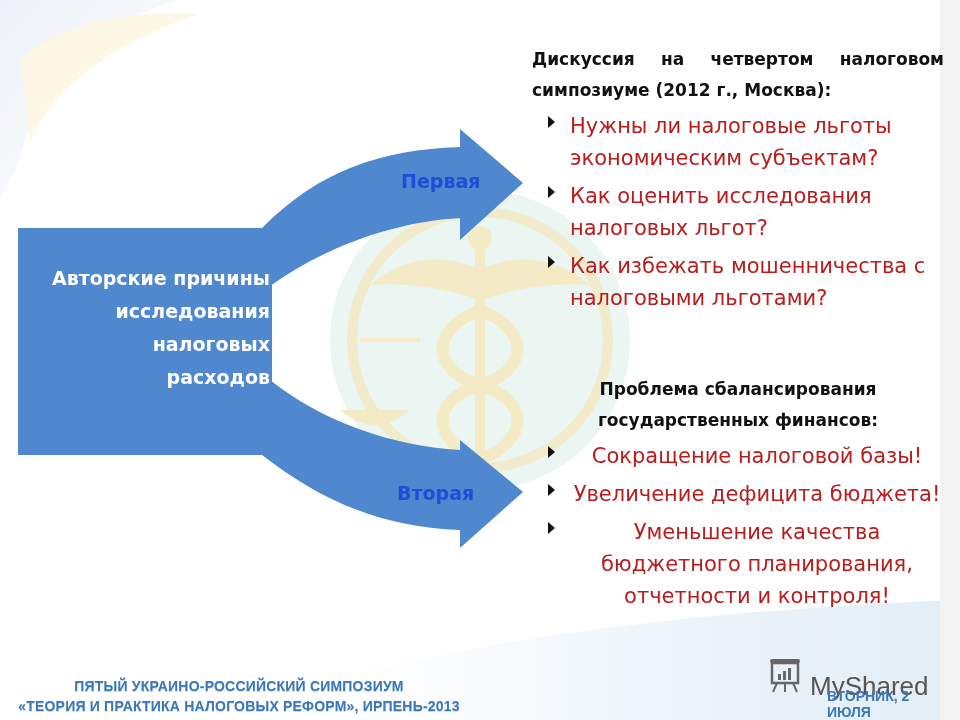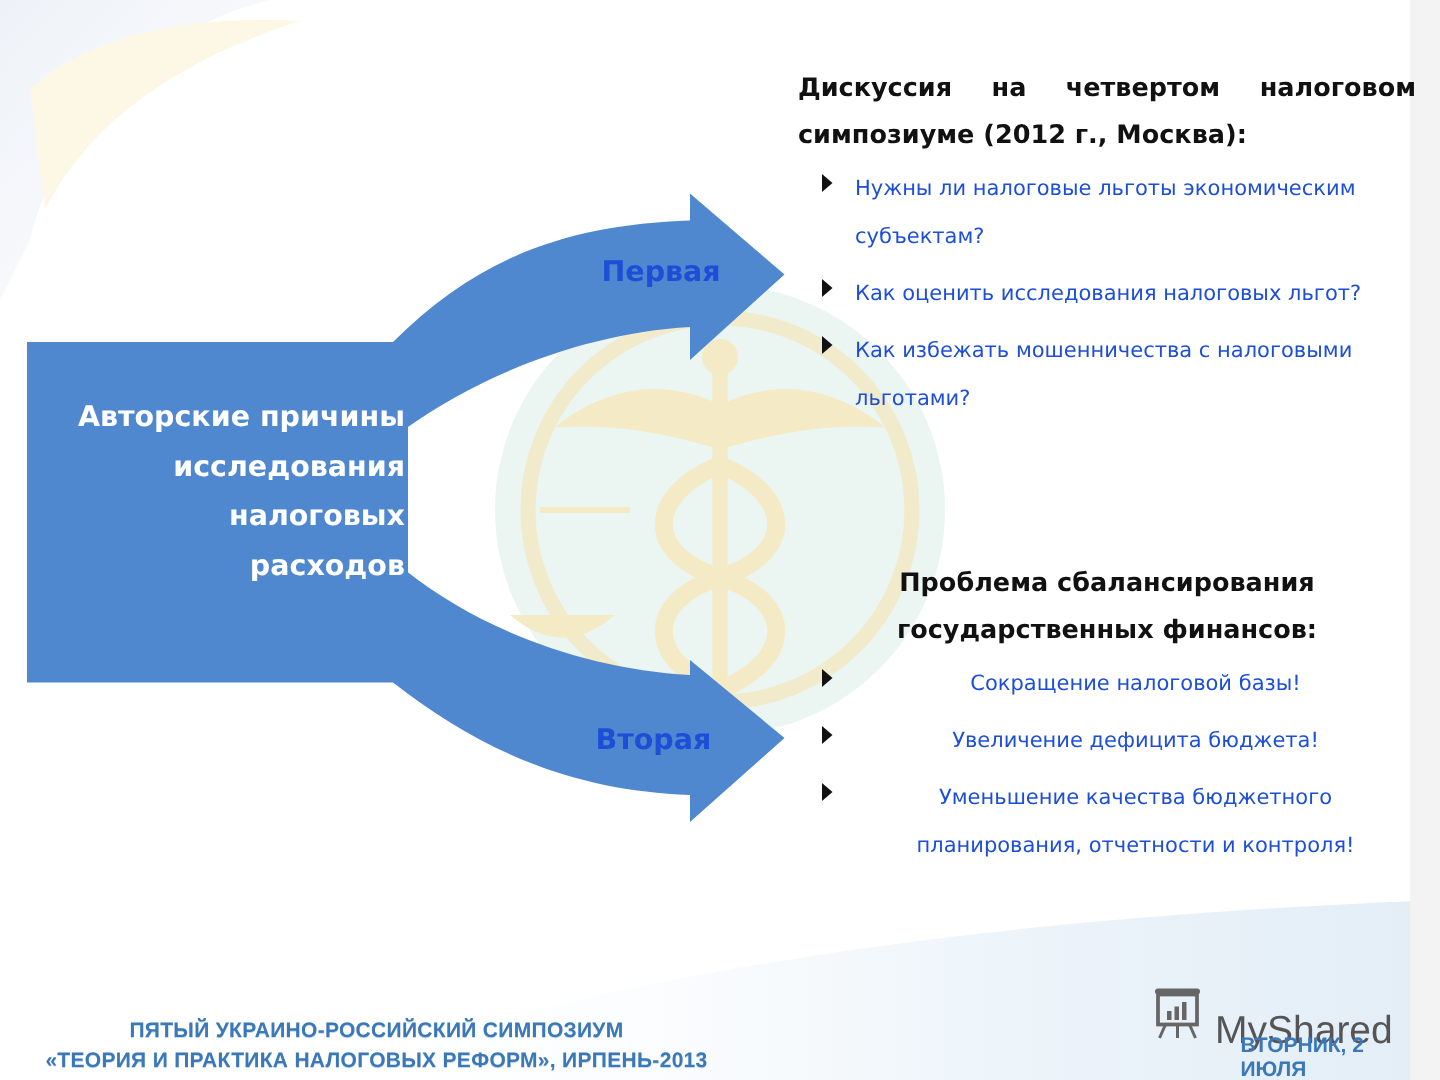--- a/index.html
+++ b/index.html
@@ -28,30 +28,30 @@
 
   .panel { position: absolute; left: 532px; width: 412px; color: #111111; }
   .panel.top { top: 44px; }
   .panel.bottom { top: 374px; text-align: center; }
   .panel h2 {
     margin: 0; font-size: 17px; font-weight: bold; line-height: 31px;
   }
   .panel.top h2 { text-align: justify; text-align-last: left; }
   ul.bullets { list-style: none; margin: 4px 0 0 0; padding: 0; }
   ul.bullets li {
-    position: relative; padding-left: 38px; font-size: 14px; line-height: 32px;
-    margin-bottom: 6px; color: #1d4ed8;
+    position: relative; padding-left: 38px; font-size: 21px; line-height: 32px;
+    margin-bottom: 6px; color: #b91c1c;
   }
   ul.bullets li .tri {
     position: absolute; left: 16px; top: 6px; width: 0; height: 0;
     border-top: 6px solid transparent; border-bottom: 6px solid transparent;
     border-left: 7px solid #111111;
   }
   .footer-left {
-    position: absolute; left: 16px; top: 676px; width: 470px; text-align: center;
+    position: absolute; left: 4px; top: 676px; width: 470px; text-align: center;
     font-family: "Liberation Sans", sans-serif; font-weight: bold; font-size: 14px;
     line-height: 20px; color: #3a78b8; letter-spacing: 0.2px;
     text-shadow: 0 1px 0 #c6d8ee;
   }
   .footer-right {
     position: absolute; left: 760px; top: 652px; width: 190px; height: 60px;
   }
   .brand {
     position: absolute; left: 50px; top: 19px; font-size: 26px; color: #555555;
     font-family: "Liberation Sans", sans-serif;

